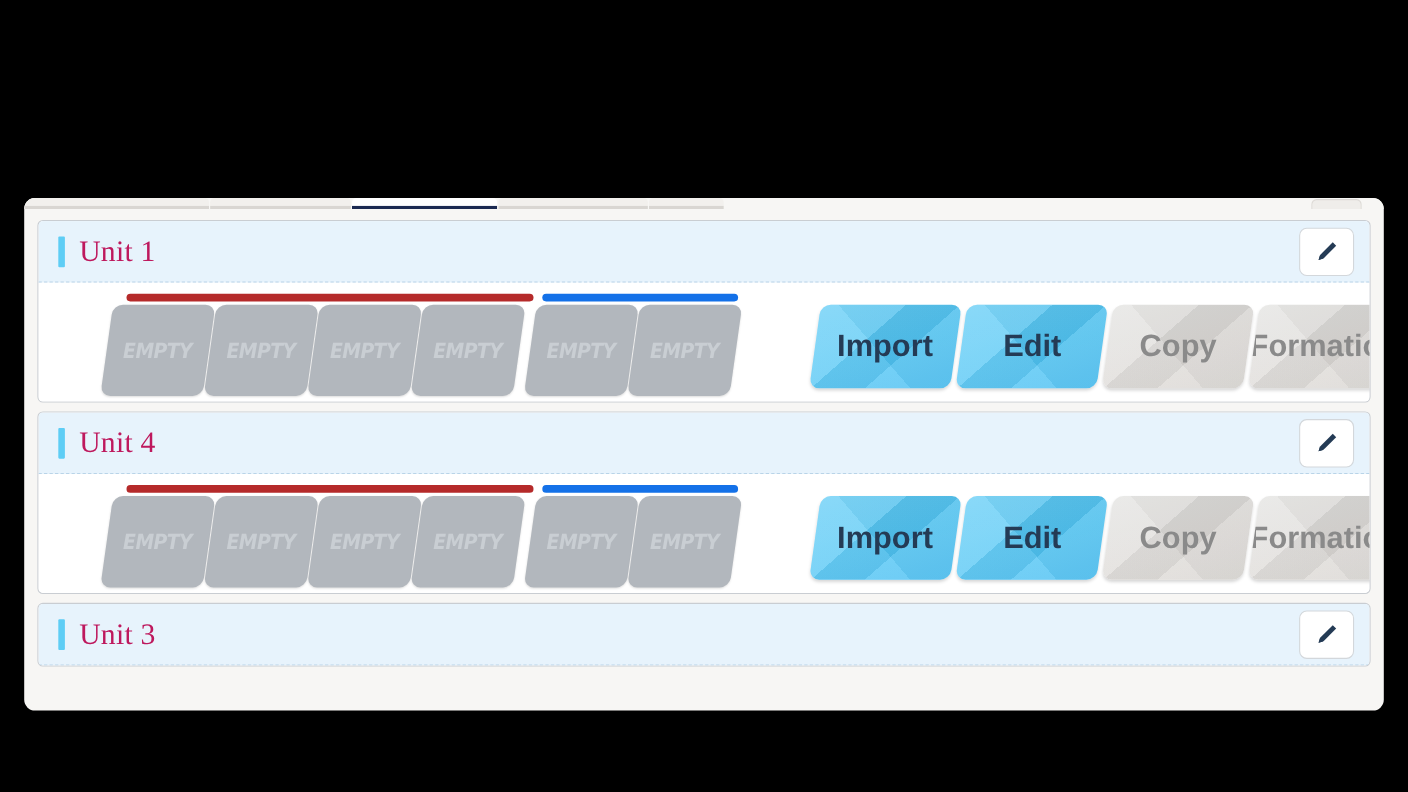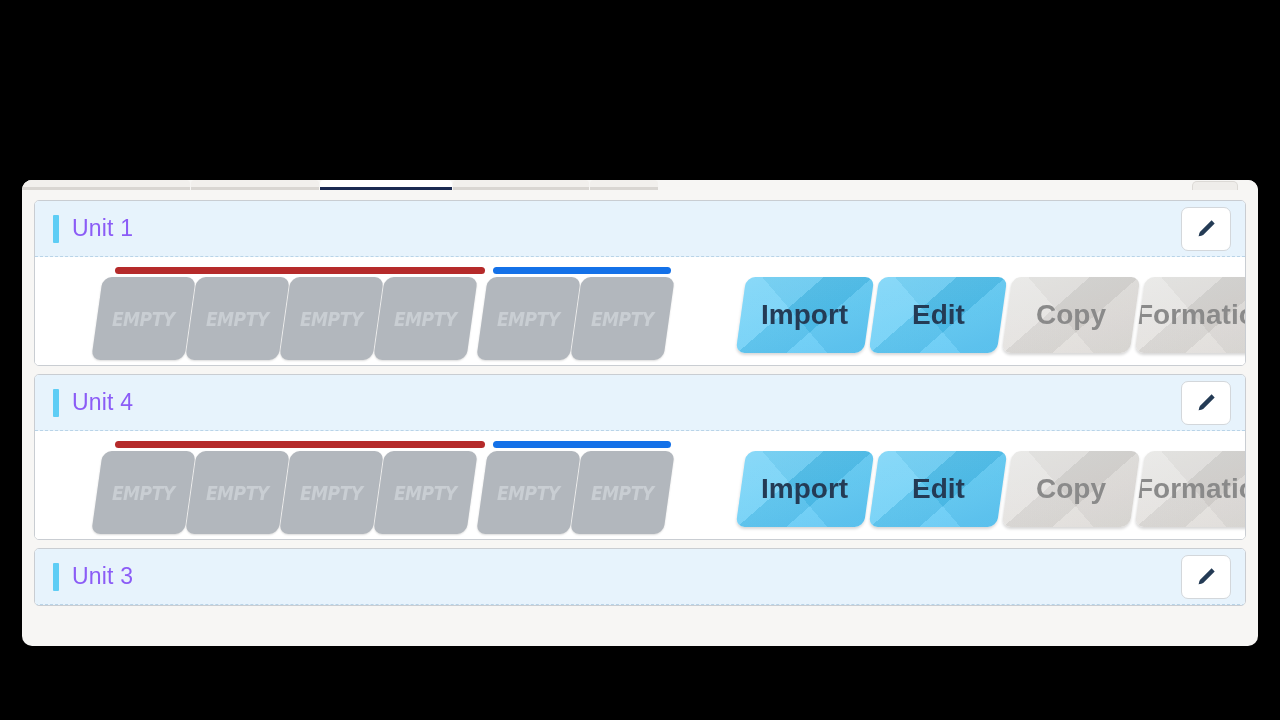--- a/index.html
+++ b/index.html
@@ -105,25 +105,26 @@
   }
   .unit-accent {
     width: 6px;
     height: 28px;
     background: #5ecdf5;
     border-radius: 1px;
     flex: 0 0 auto;
   }
   .unit-title {
     margin-left: 13px;
-    font-size: 23px;
+    font-size: 27px;
     font-weight: 400;
-    color: #8b5cf6;
+    color: #be185d;
     letter-spacing: 0.2px;
     white-space: nowrap;
+    font-family: Liberation Serif, serif;
   }
   .unit-edit-btn {
     position: absolute;
     right: 14px;
     top: 50%;
     transform: translateY(-50%);
     width: 50px;
     height: 44px;
     background: #ffffff;
     border: 1px solid #d3d7db;

